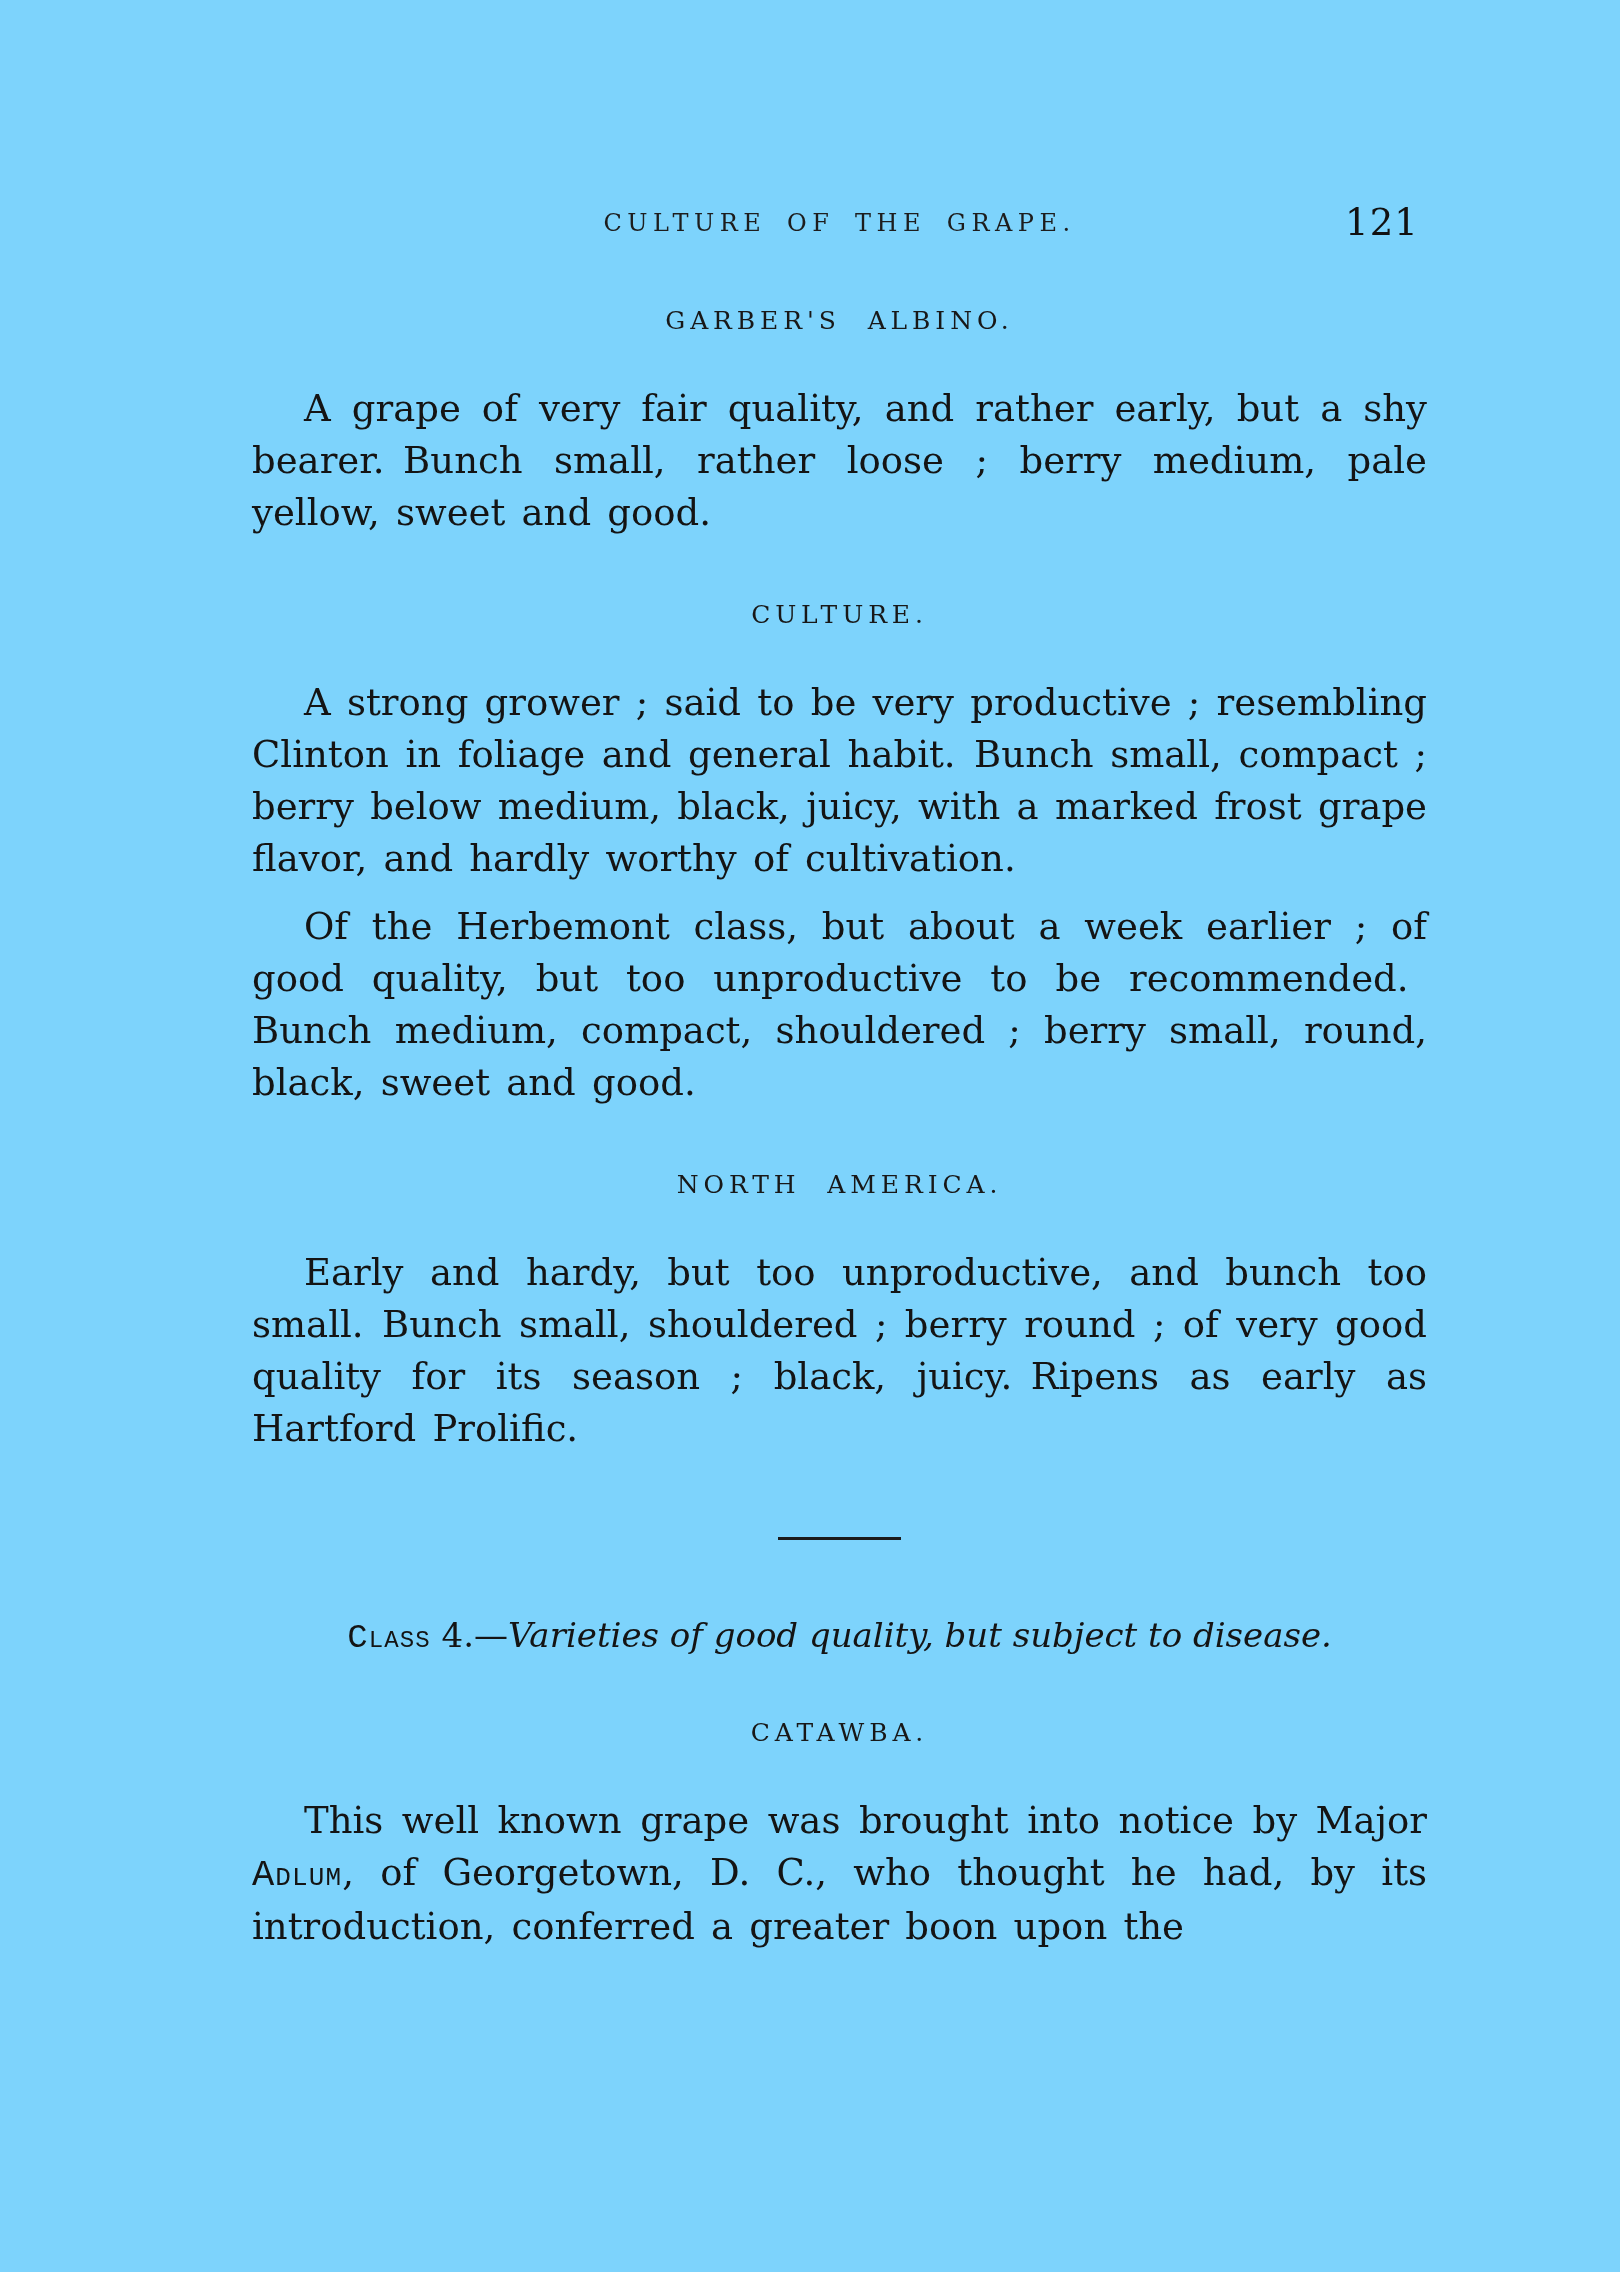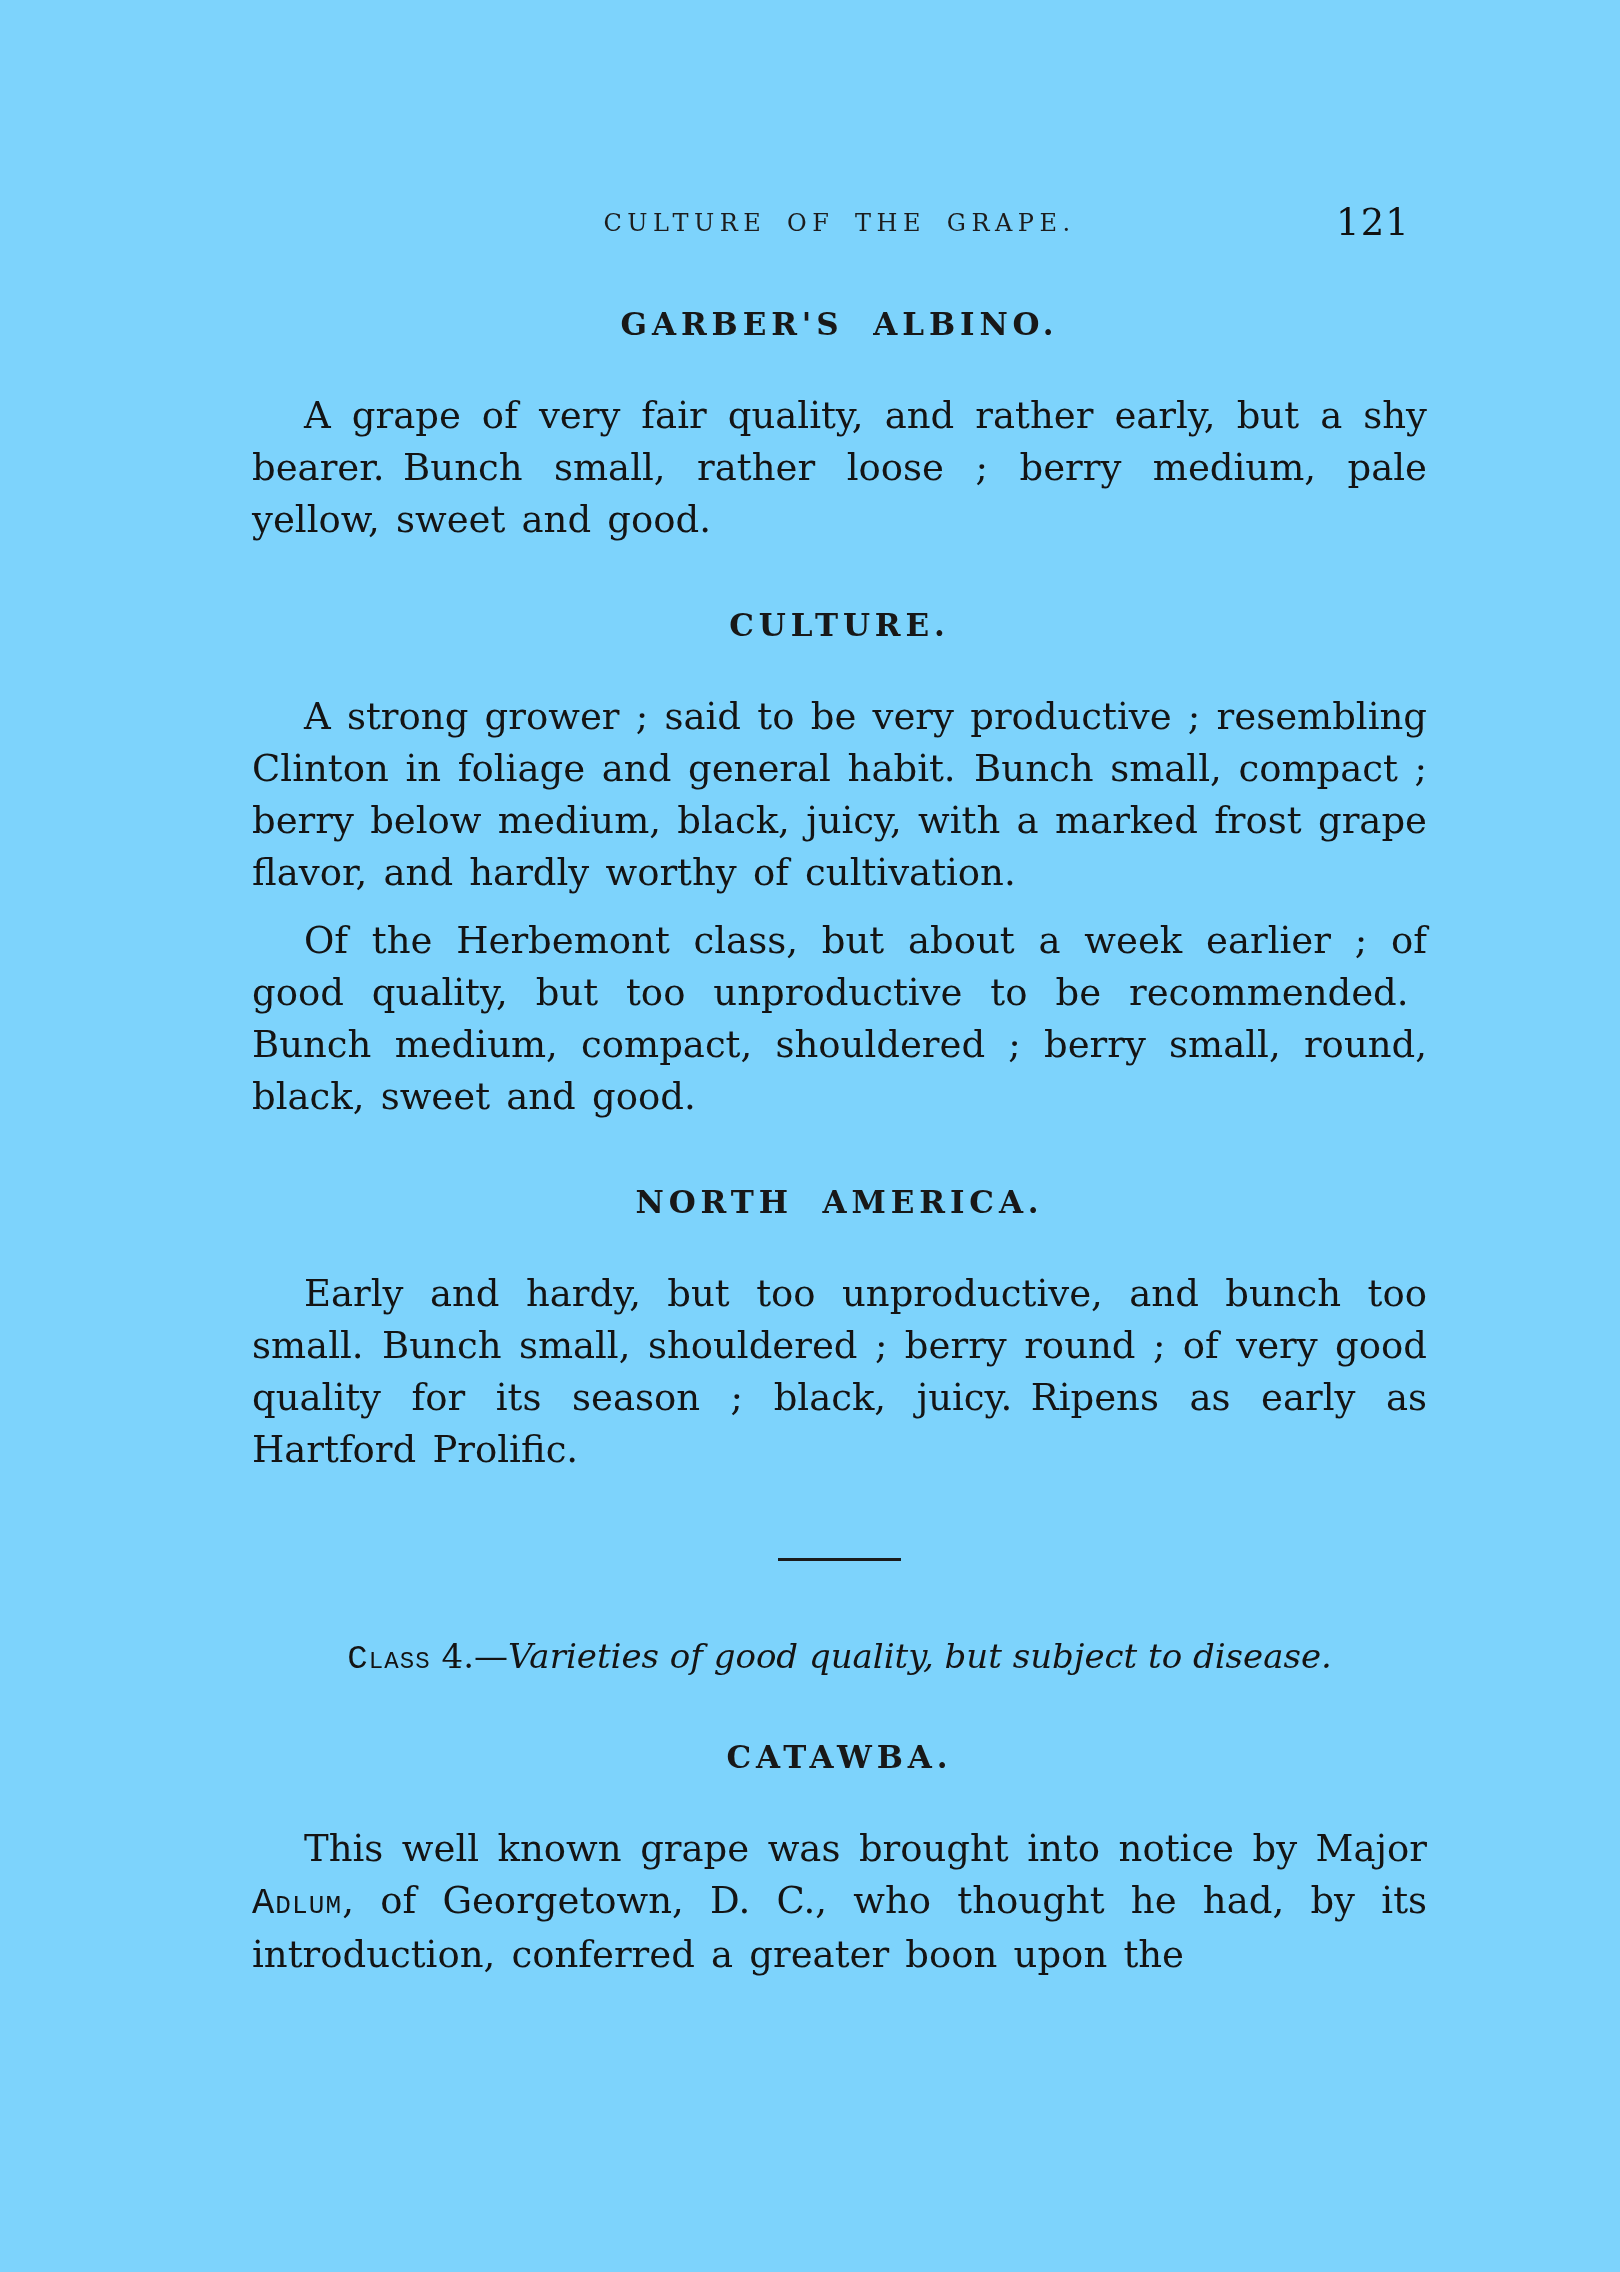--- a/index.html
+++ b/index.html
@@ -26,31 +26,31 @@
   .running-title {
     display: inline-block;
     font-size: 24px;
     letter-spacing: 5.5px;
     word-spacing: 7.6px;
     color: #1d1d1d;
     padding-top: 7.6px;
   }
   .page-number {
     position: absolute;
-    right: 33px;
+    right: 24px;
     top: 0;
     font-size: 37px;
     letter-spacing: 1.1px;
     color: #111111;
   }
   .section-heading {
     margin: 61px 0 48px;
     text-align: center;
-    font-size: 31px;
-    font-weight: bold;
+    font-size: 25px;
+    font-weight: normal;
     letter-spacing: 4.9px;
     word-spacing: 14px;
     color: #181818;
   }
   .body-para {
     margin: 16px;
     font-size: 37px;
     line-height: 52px;
     text-align: justify;
     text-indent: 52px;

